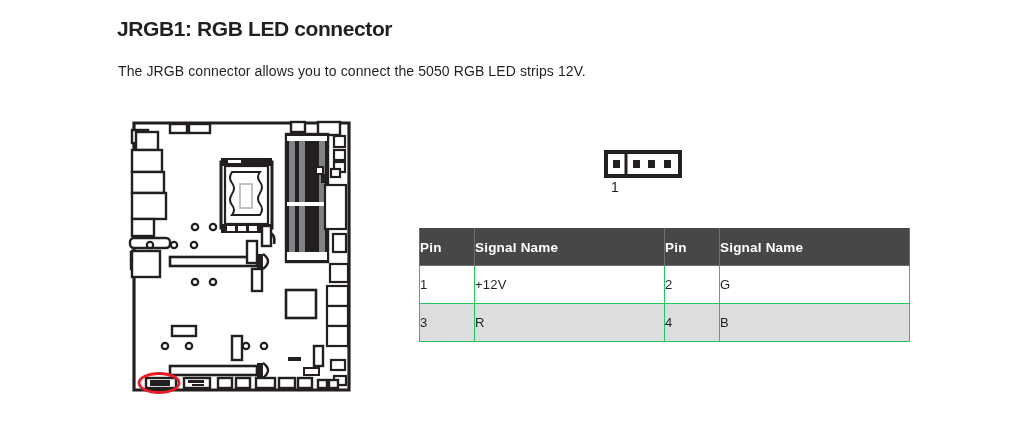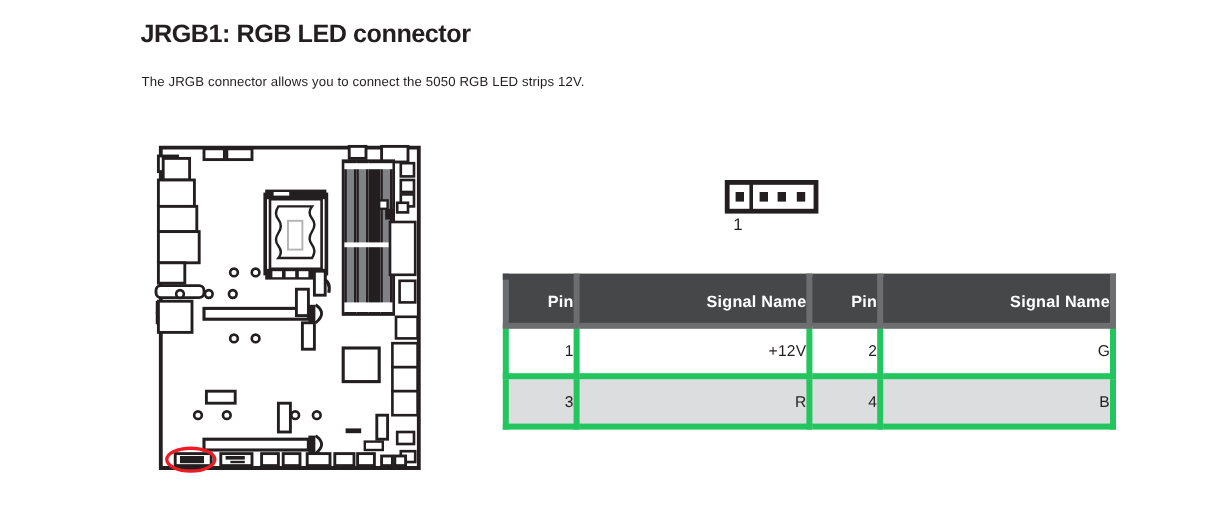--- a/index.html
+++ b/index.html
@@ -26,21 +26,21 @@
     font-size: 21px;
     font-weight: bold;
     letter-spacing: -0.4px;
     color: #231f20;
     white-space: nowrap;
   }
   #page-description {
     position: absolute;
     left: 118px;
     top: 63px;
-    font-size: 11px;
+    font-size: 14px;
     font-weight: normal;
     letter-spacing: 0.1px;
     color: #231f20;
     white-space: nowrap;
   }
 
   
   #board-figure {
     position: absolute;
     left: 128px;
@@ -76,23 +76,23 @@
     width: 487px;
   }
   table.pin-table {
     border-collapse: collapse;
     width: 487px;
     table-layout: fixed;
     border: 1px solid #b6b8ba;
   }
   table.pin-table th,
   table.pin-table td {
-    border: 5px solid #22c55e;
+    border: 1px solid #22c55e;
     height: 37px;
-    text-align: right;
+    text-align: left;
     vertical-align: middle;
     padding: 0;
   }
   table.pin-table thead th {
     background: #464749;
     color: #ffffff;
     font-size: 13.5px;
     font-weight: bold;
     letter-spacing: 0.2px;
     border-color: #6d6e70;

